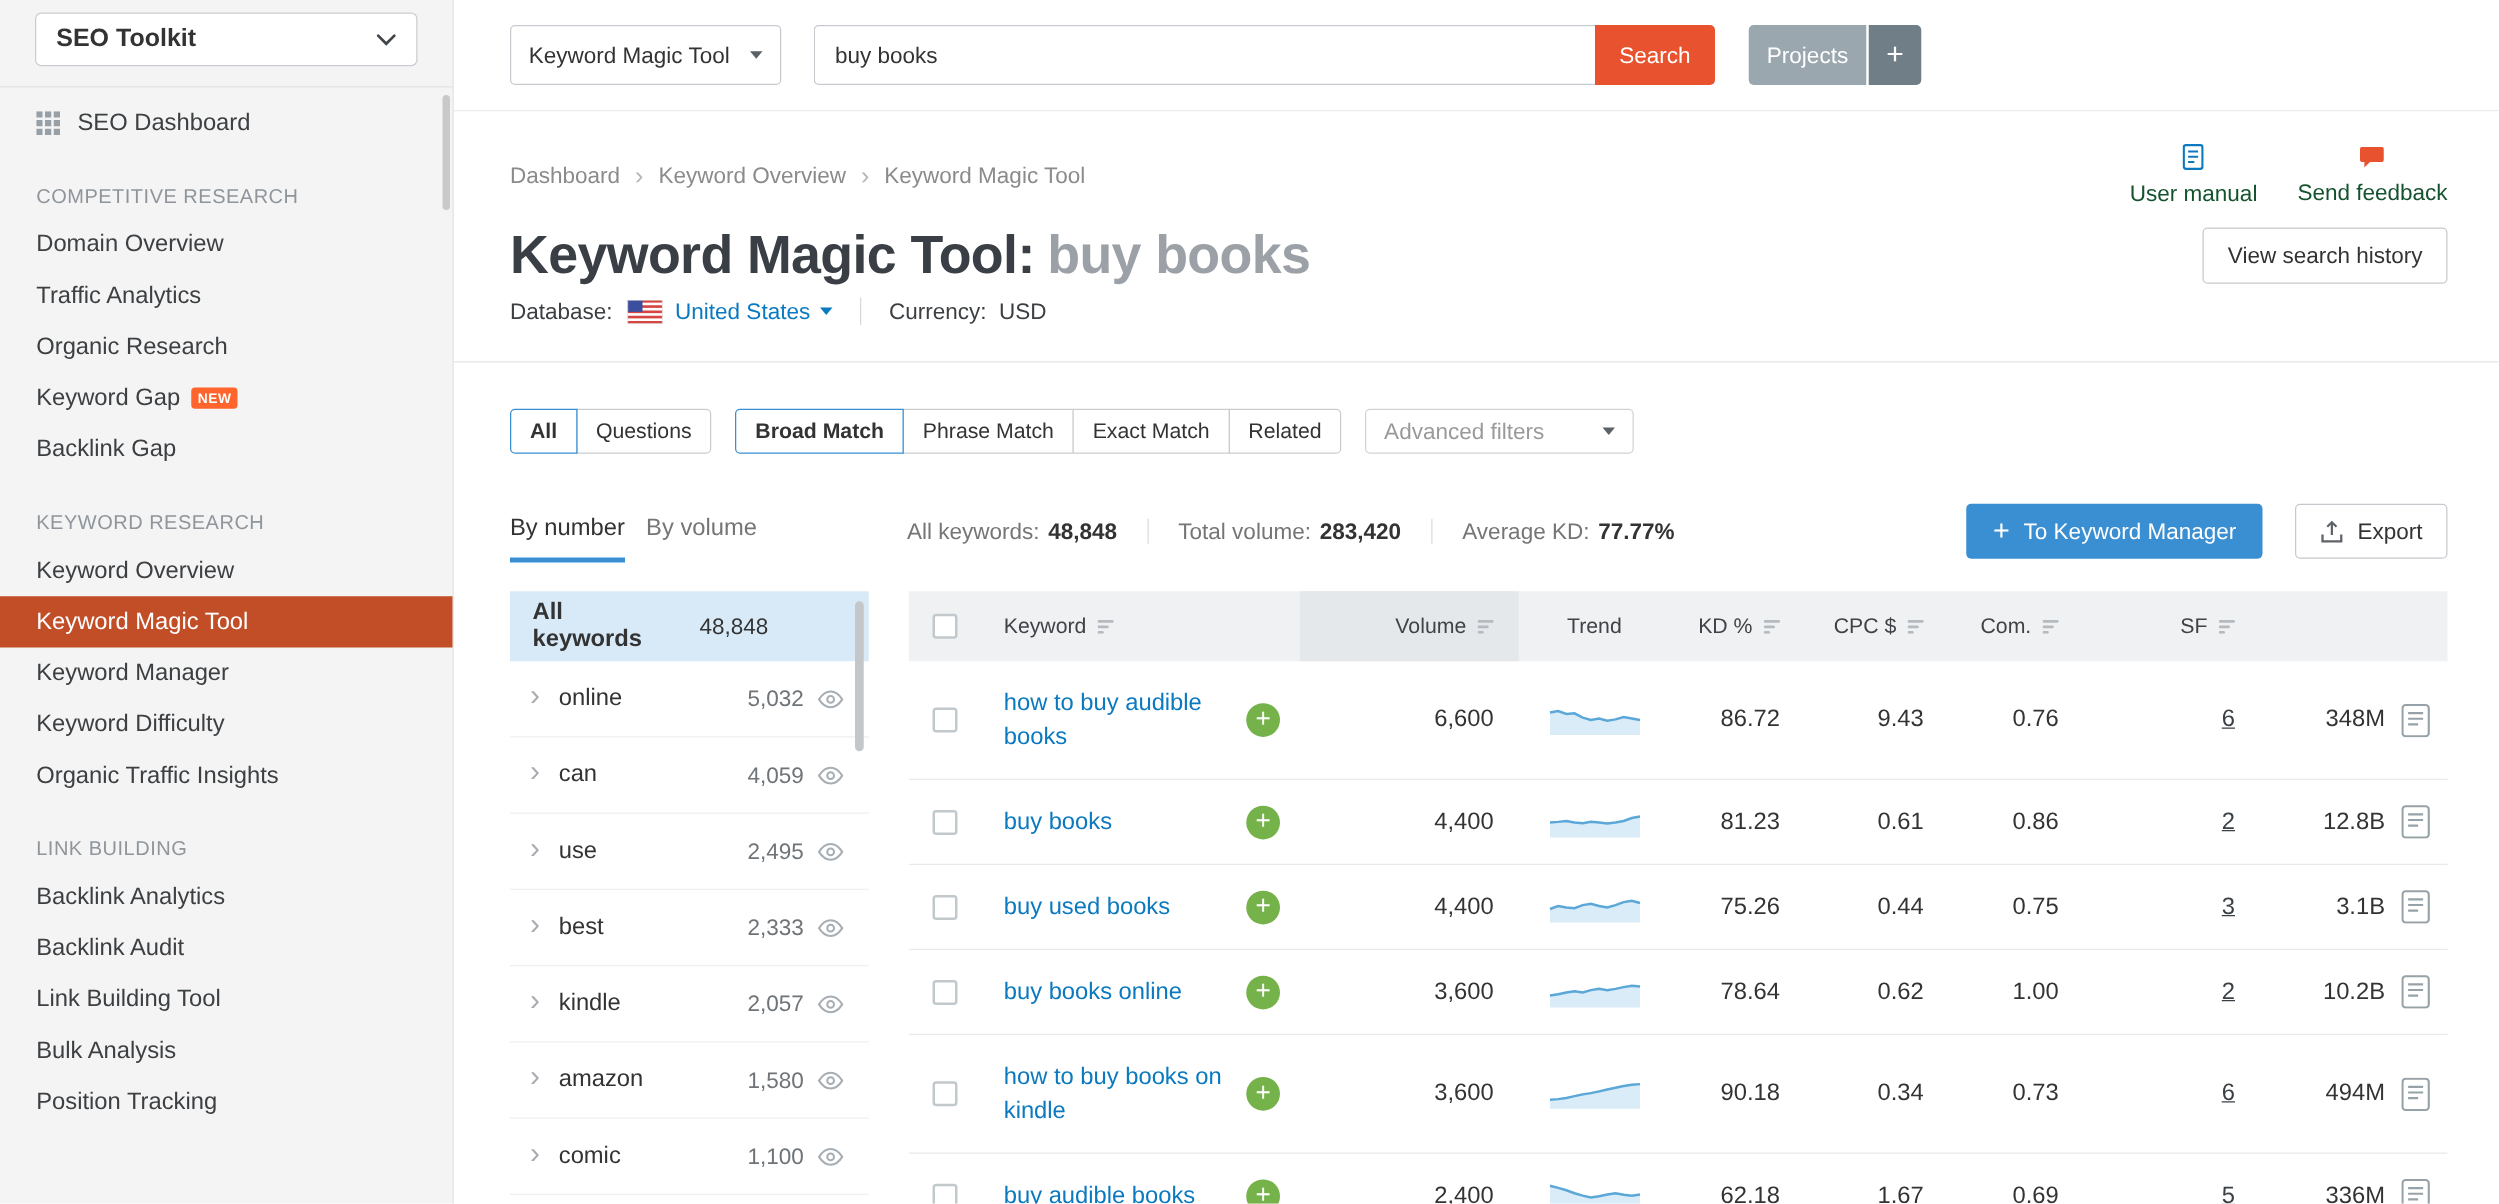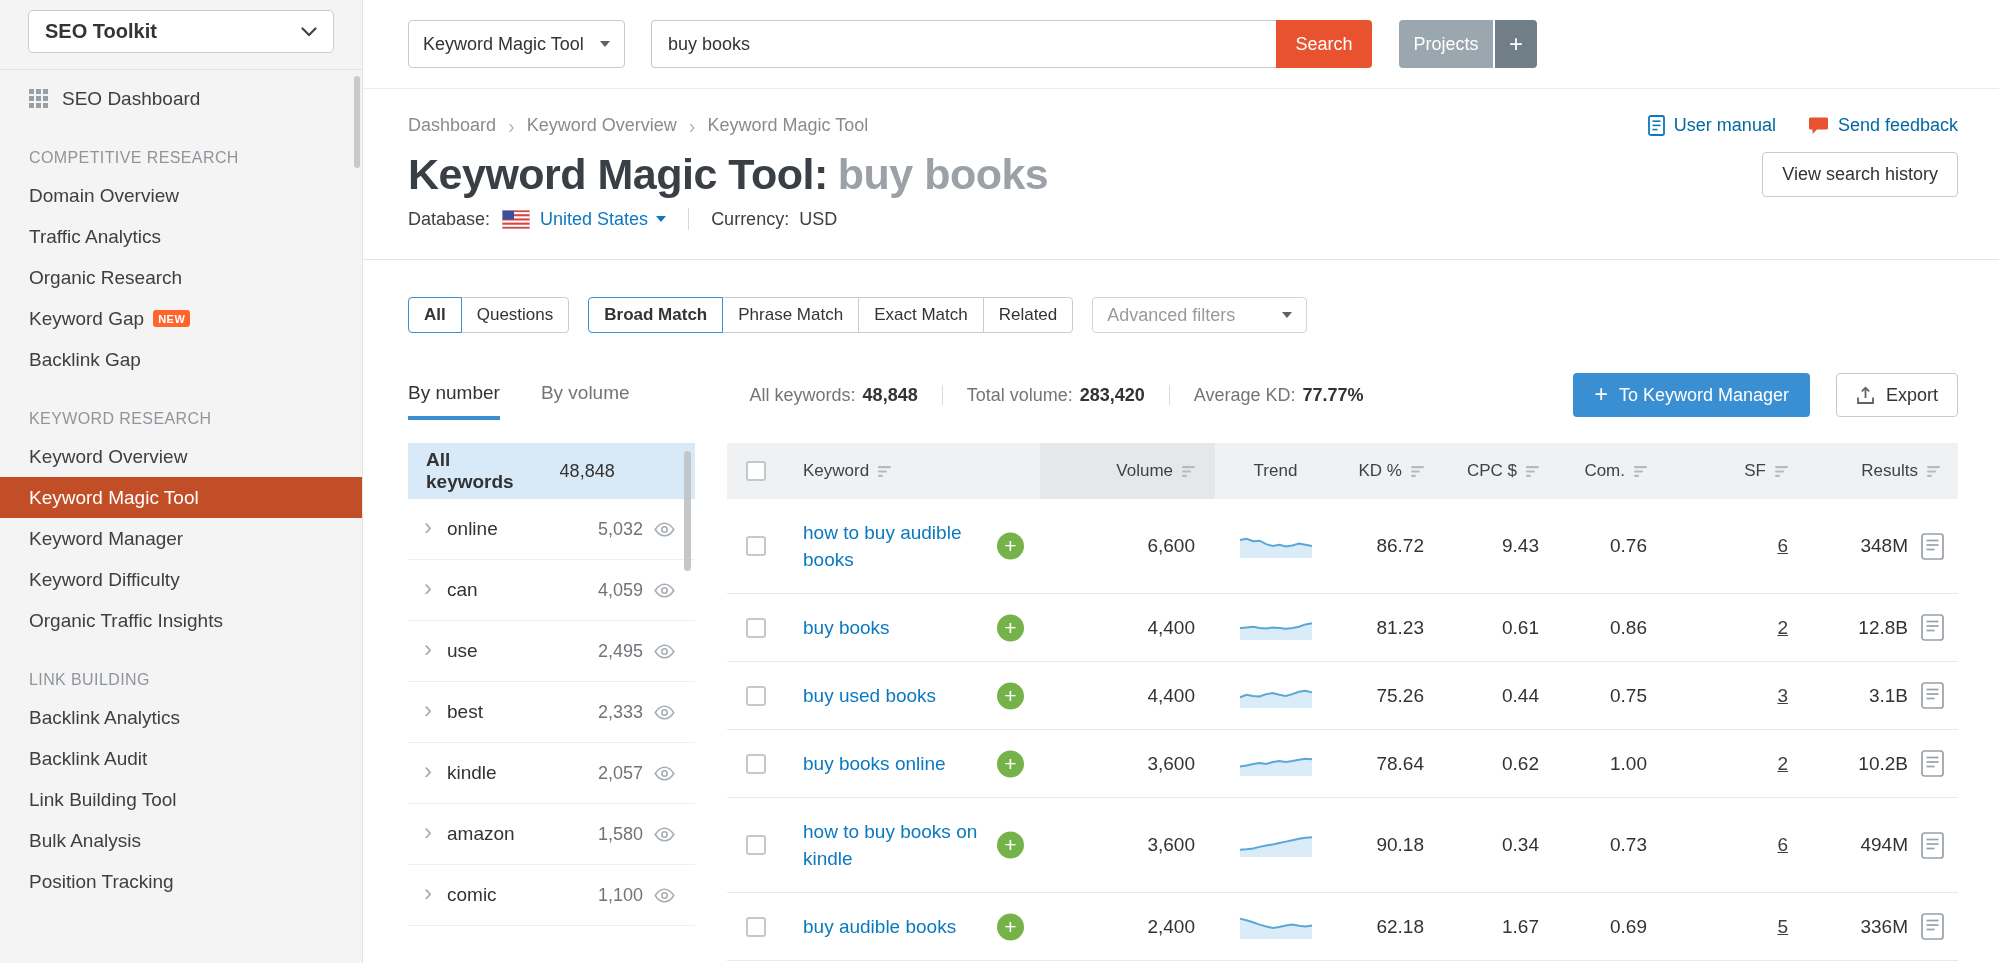--- a/index.html
+++ b/index.html
@@ -39,21 +39,21 @@
     font-size:24px; font-family:inherit; line-height:1; }
 
   .content { padding:0 41px 0 45px; }
 
   
   .breadcrumb-row { margin-top:26px; display:flex; align-items:center; justify-content:space-between; }
   .breadcrumb { display:flex; align-items:center; font-size:18px; }
   .bc-item { color:#8b8b8b; text-decoration:none; }
   .bc-sep { margin:0 12px; color:#b5b5b5; font-size:20px; line-height:1; }
   .top-links { display:flex; align-items:center; gap:32px; }
-  .top-link { display:flex; align-items:center; gap:9px; font-size:18px; color:#0369a1; text-decoration:none; }
+  .top-link { display:flex; align-items:center; gap:9px; font-size:18px; color:#14532d; text-decoration:none;flex-direction:column; }
 
   
   .title-row { margin-top:14px; display:flex; align-items:center; justify-content:space-between; }
   h1 { font-size:43px; font-weight:700; color:#3a3f45; letter-spacing:-.5px; }
   h1 .query { color:#9ba1a6; margin-left:10px; }
   .history-btn { height:45px; padding:0 19px; background:#fff; border:1px solid #c6cace; border-radius:4px;
     font-size:18px; color:#333; font-family:inherit; }
 
   
   .db-row { margin-top:9px; display:flex; align-items:center; font-size:18px; color:#3d4043; }
@@ -69,21 +69,21 @@
   .fbtn { height:36px; padding:0 15px; background:#fff; border:1px solid #c9cdd0; font-size:17px; color:#333;
     font-family:inherit; margin-right:-1px; position:relative; }
   .fbtn:first-child { border-radius:4px 0 0 4px; }
   .fbtn:last-child { border-radius:0 4px 4px 0; margin-right:0; }
   .fbtn-active { border-color:#3a8ed2; z-index:2; font-weight:700; }
   .advanced-select { height:36px; width:215px; border:1px solid #d3d3d3; border-radius:4px; display:flex;
     align-items:center; justify-content:space-between; padding:0 14px; font-size:18px; color:#9a9a9a; background:#fff; }
 
   
   .summary-row { margin-top:40px; display:flex; align-items:center; }
-  .subtabs { display:flex; gap:41px; }
+  .subtabs { display:flex; gap:17px; }
   .subtab { position:relative; font-size:19px; color:#757575; padding-bottom:4px; }
   .subtab-active { color:#333; }
   .subtab-active::after { content:''; position:absolute; left:0; right:0; bottom:-12px; height:4px; background:#3a8ed2; }
   .stats { display:flex; align-items:center; margin-left:120px; font-size:18px; }
   .stat { display:flex; align-items:center;justify-content:flex-end; }
   .stat-label { color:#757575; }
   .stat-value { color:#333; font-weight:700; margin-left:7px; }
   .stat-sep { width:1px; height:20px; background:#dcdcdc; margin:0 24px; }
   .summary-actions { margin-left:auto; display:flex; align-items:center; gap:26px; }
   .kwm-btn { height:44px; background:#3a8ed2; border:none; border-radius:4px; color:#fff; display:flex; align-items:center;
@@ -511,30 +511,20 @@
               <div class="th th-sf" data-interactable="true">
                 <span class="th-label" data-interactable="false">SF</span>
                 <span class="sort" data-interactable="false">
                   <svg width="13" height="11" viewBox="0 0 13 11">
                     <rect width="13" height="2.2" rx="1.1" fill="#b4bac0"></rect>
                     <rect y="4.4" width="9" height="2.2" rx="1.1" fill="#b4bac0"></rect>
                     <rect y="8.8" width="5" height="2.2" rx="1.1" fill="#b4bac0"></rect>
                   </svg>
                 </span>
               </div>
-              <div class="th th-results" data-interactable="true">
-                <span class="th-label" data-interactable="false">Results</span>
-                <span class="sort" data-interactable="false">
-                  <svg width="13" height="11" viewBox="0 0 13 11">
-                    <rect width="13" height="2.2" rx="1.1" fill="#b4bac0"></rect>
-                    <rect y="4.4" width="9" height="2.2" rx="1.1" fill="#b4bac0"></rect>
-                    <rect y="8.8" width="5" height="2.2" rx="1.1" fill="#b4bac0"></rect>
-                  </svg>
-                </span>
-              </div>
             </div>
           <div id="tbody" data-interactable="false">
               <div class="trow grid-row" data-interactable="false">
                 <div class="td td-check" data-interactable="false">
                   <span class="checkbox" data-interactable="true"></span>
                 </div>
                 <div class="td td-keyword" data-interactable="false"><a class="kw-link" data-interactable="true">how to buy audible books</a><span class="plus-circle" data-interactable="true">+</span></div>
                 <div class="td td-num td-volume" data-interactable="false">6,600</div>
                 <div class="td td-trend" data-interactable="false">
                   <svg width="76" height="28" data-interactable="false">

